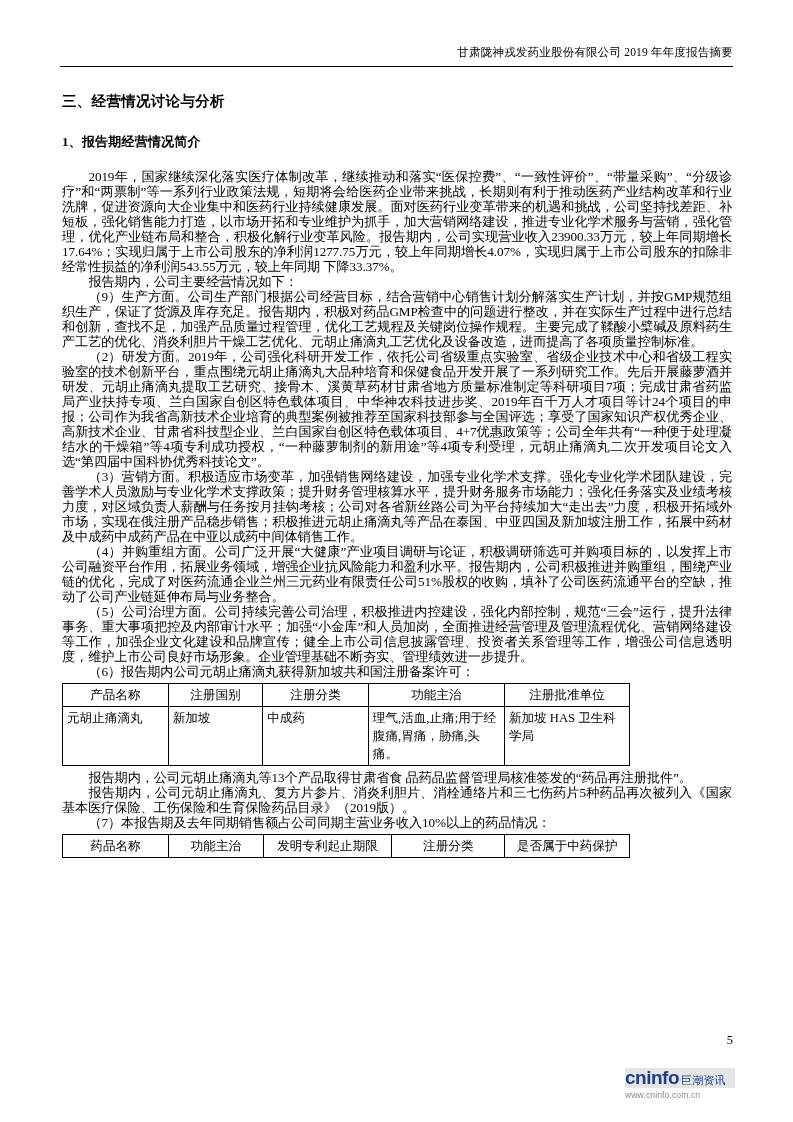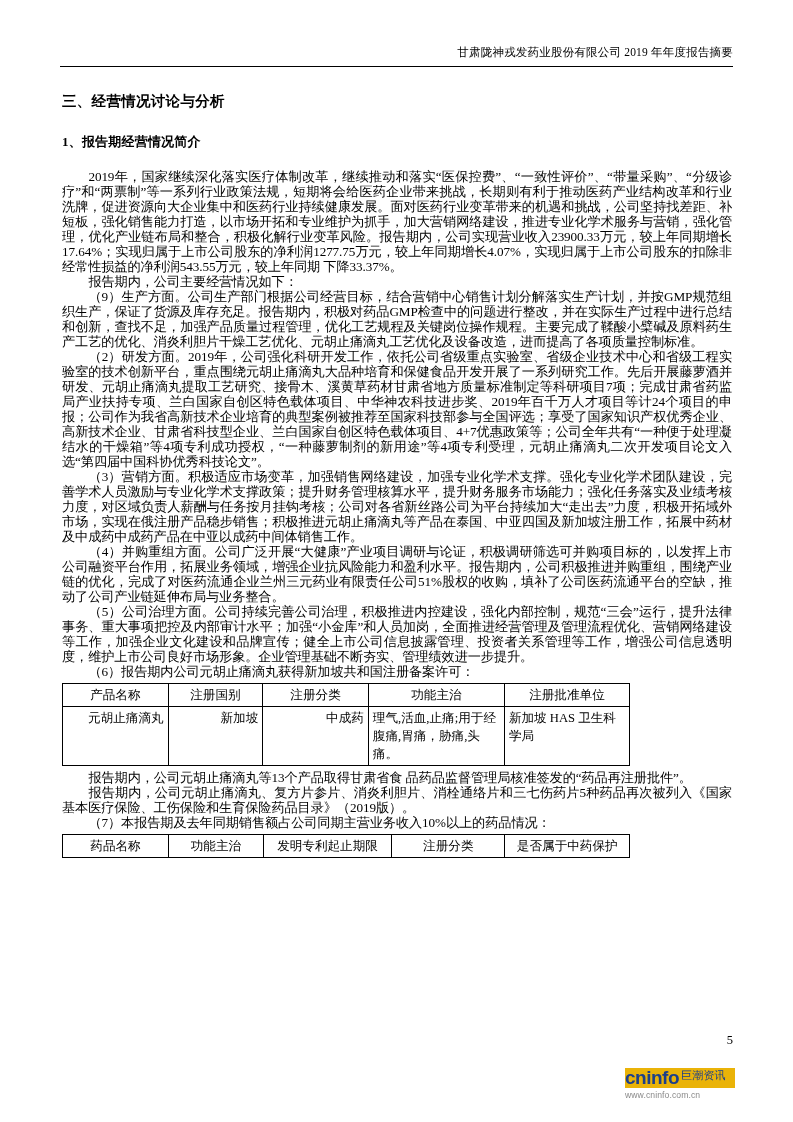--- a/index.html
+++ b/index.html
@@ -69,21 +69,21 @@
     width: 568px;
     margin: 4px 0 4px 0;
     font-size: 12.6px;
     line-height: 18px;
   }
   table.doc-table td, table.doc-table th {
     border: 1px solid #000;
     padding: 2px 4px;
     vertical-align: top;
     font-weight: normal;
-    text-align: right;
+    text-align: left;
   }
   table.doc-table .cell-left {
     text-align: left;
   }
   table.doc-table tr.head td {
     text-align: center;
   }
   .t1-c1 { width: 104px; }
   .t1-c2 { width: 92px; }
   .t1-c3 { width: 104px; }
@@ -104,22 +104,22 @@
   }
   .footer-logo {
     position: absolute;
     right: 58px;
     top: 1068px;
     width: 110px;
     text-align: left;
   }
   .logo-row {
     display: flex;
-    align-items: flex-start;
-    background: #eab308;
+    align-items: flex-end;
+    background: #e5e5e5;
   }
   .logo-mark {
     font-family: "Liberation Sans", sans-serif;
     font-size: 19px;
     font-weight: bold;
     color: #1b3f8b;
     letter-spacing: -0.5px;
     line-height: 20px;
   }
   .logo-mark .dot {

